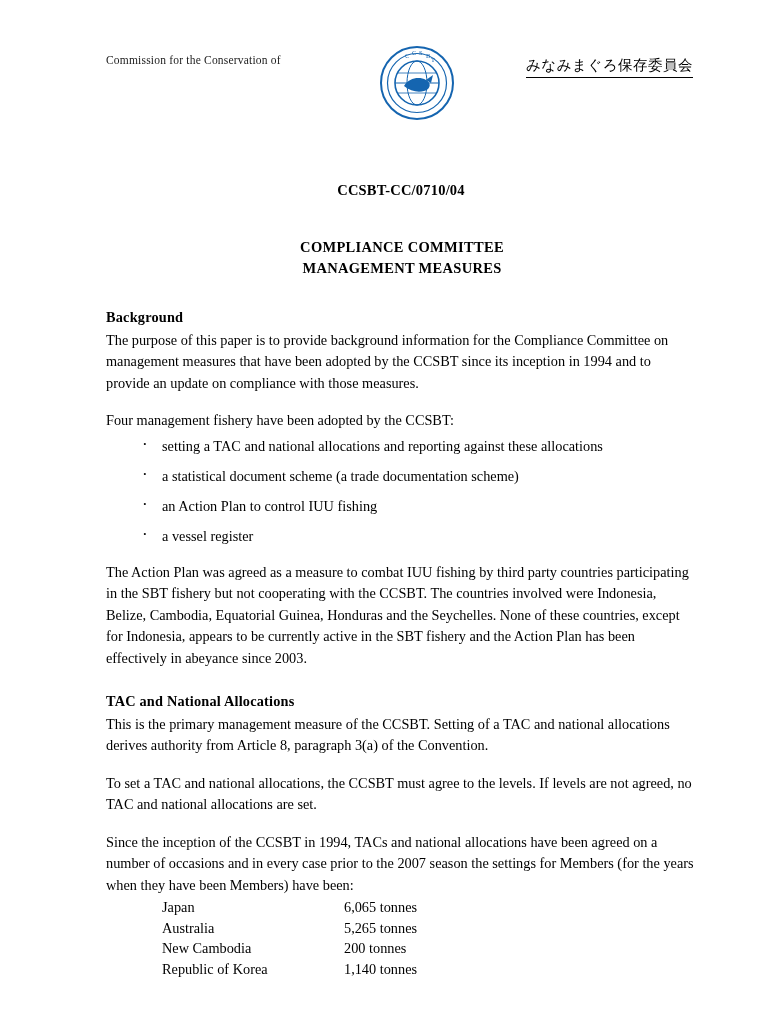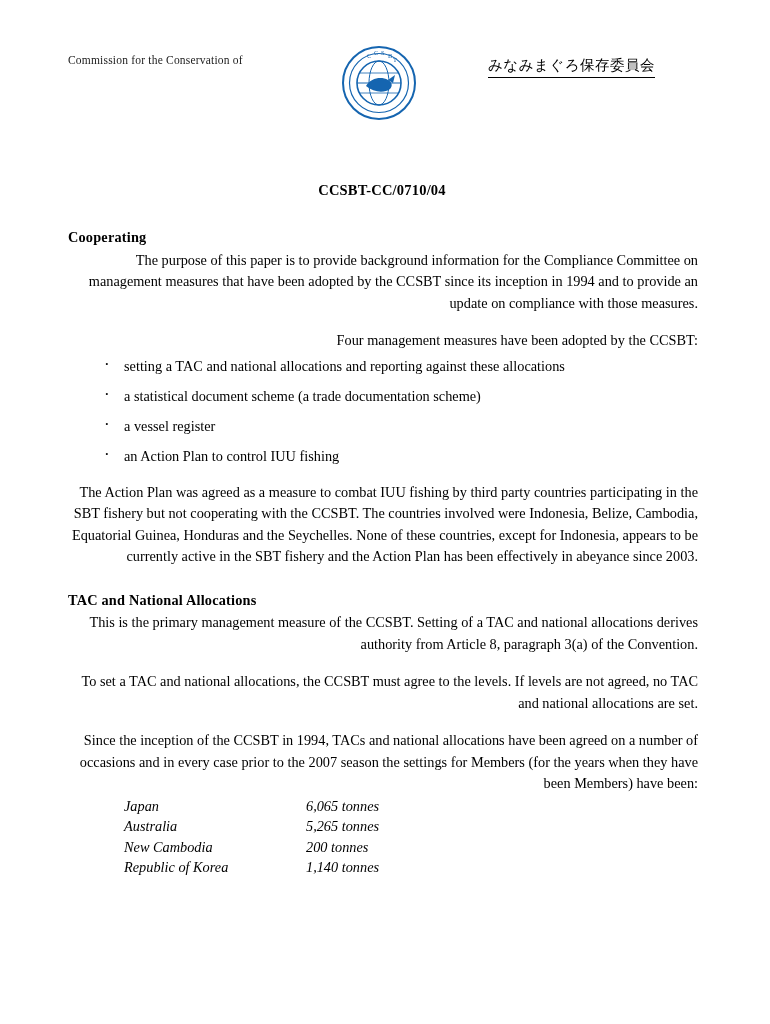--- a/index.html
+++ b/index.html
@@ -13,21 +13,21 @@
     font-family: "Liberation Serif", serif;
     color: #000000;
     position: relative;
     overflow: hidden;
   }
   .page {
     position: relative;
     width: 770px;
     height: 1024px;
     box-sizing: border-box;
-    padding: 44px 72px 40px 68px;
+    padding: 44px 72px 40px 106px;
   }
 
   
   .header {
     position: relative;
     height: 82px;
   }
   .org-name {
     position: absolute;
     left: 0;
@@ -86,21 +86,21 @@
     line-height: 21.5px;
   }
   .section-head {
     font-weight: bold;
     font-size: 14.3px;
     margin: 0 0 1px 0;
     letter-spacing: 0.2px;
   }
   p.para {
     margin: 0 0 16px 0;
-    text-align: right;
+    text-align: left;
   }
   p.para.tight {
     margin-bottom: 0;
   }
   ul.bullets {
     list-style: none;
     margin: 4px 0 16px 0;
     padding: 0;
   }
   ul.bullets li {
@@ -121,21 +121,20 @@
   
   table.alloc {
     margin: 2px 0 0 56px;
     border-collapse: collapse;
     font-size: 14.3px;
   }
   table.alloc td {
     padding: 0 0 1px 0;
     line-height: 19.5px;
     vertical-align: top;
-    font-style: italic;
   }
   table.alloc td.country {
     width: 172px;
     padding-right: 10px;
   }
   table.alloc td.amount {
     white-space: nowrap;
   }
 </style>
 </head>
@@ -165,32 +164,36 @@
         <text x="48" y="14" font-family="'Liberation Serif', serif" font-size="6.5" fill="#1565b0">B</text>
         <text x="53" y="18" font-family="'Liberation Serif', serif" font-size="6.5" fill="#1565b0">T</text>
       </svg>
     </div>
 
     <div class="jp-title">みなみまぐろ保存委員会</div>
   </div>
 
   <div class="doc-code">CCSBT-CC/0710/04</div>
 
+  <div class="title-block">
+    <div>COMPLIANCE COMMITTEE</div>
+    <div>MANAGEMENT MEASURES</div>
+  </div>
 
   <div class="body">
 
-    <div class="section-head">Cooperating</div>
+    <div class="section-head">Background</div>
     <p class="para">The purpose of this paper is to provide background information for the Compliance Committee on management measures that have been adopted by the CCSBT since its inception in 1994 and to provide an update on compliance with those measures.</p>
-    <p class="para tight">Four management measures have been adopted by the CCSBT:</p>
+    <p class="para tight">Four management fishery have been adopted by the CCSBT:</p>
 
     <ul class="bullets">
       <li>setting a TAC and national allocations and reporting against these allocations</li>
       <li>a statistical document scheme (a trade documentation scheme)</li>
+      <li>an Action Plan to control IUU fishing</li>
       <li>a vessel register</li>
-      <li>an Action Plan to control IUU fishing</li>
     </ul>
 
     <p class="para">The Action Plan was agreed as a measure to combat IUU fishing by third party countries participating in the SBT fishery but not cooperating with the CCSBT. The countries involved were Indonesia, Belize, Cambodia, Equatorial Guinea, Honduras and the Seychelles. None of these countries, except for Indonesia, appears to be currently active in the SBT fishery and the Action Plan has been effectively in abeyance since 2003.</p>
 
     <div class="section-head" style="margin-top:22px;">TAC and National Allocations</div>
     <p class="para">This is the primary management measure of the CCSBT. Setting of a TAC and national allocations derives authority from Article 8, paragraph 3(a) of the Convention.</p>
     <p class="para">To set a TAC and national allocations, the CCSBT must agree to the levels. If levels are not agreed, no TAC and national allocations are set.</p>
     <p class="para tight">Since the inception of the CCSBT in 1994, TACs and national allocations have been agreed on a number of occasions and in every case prior to the 2007 season the settings for Members (for the years when they have been Members) have been:</p>
 
     <table class="alloc">

